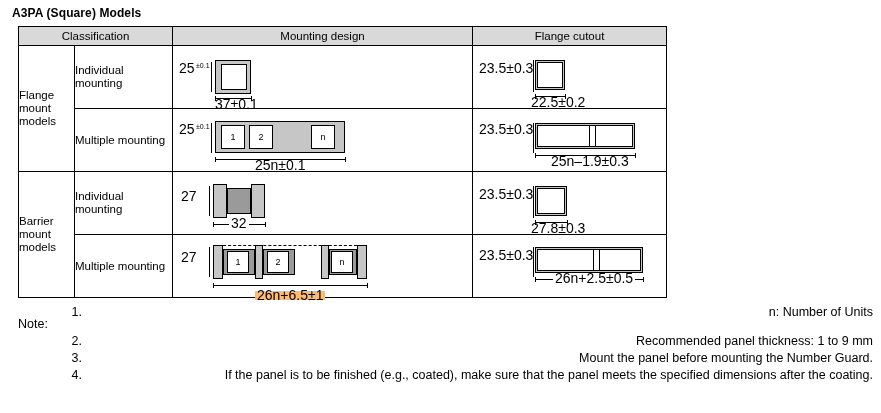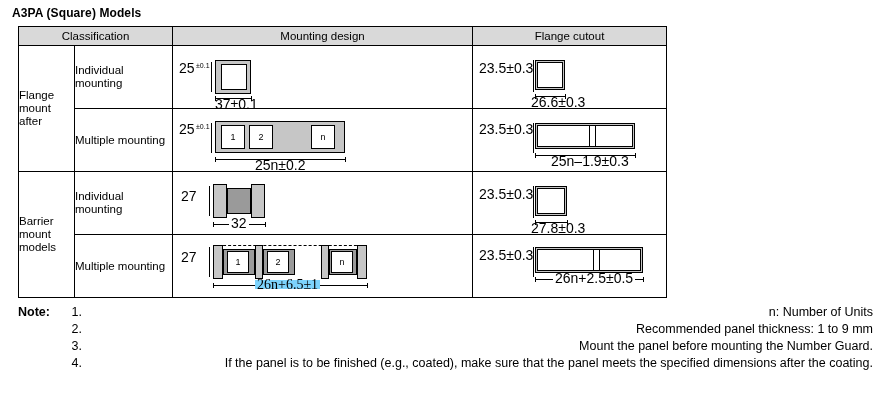--- a/index.html
+++ b/index.html
@@ -129,23 +129,24 @@
   .notes {
     margin: 6px 0 0 10px;
     font-size: 12.5px;
     line-height: 17px;
   }
   .note-row {
     display: flex;
     align-items: flex-start;
   }
   .note-label {
-    font-weight: bold;
+    font-weight: normal;
     width: 44px;
     flex: none;
+    margin-top: 12px;
   }
   .note-num {
     width: 20px;
     flex: none;
     text-align: right;
     padding-right: 5px;
   }
   .note-text { flex: 1; text-align: right; }
 </style>
 </head>
@@ -165,21 +166,21 @@
     <thead>
       <tr>
         <th colspan="2">Classification</th>
         <th>Mounting design</th>
         <th>Flange cutout</th>
       </tr>
     </thead>
     <tbody>
 
       <tr>
-        <td class="group-cell" rowspan="2">Flange mount after</td>
+        <td class="group-cell" rowspan="2">Flange mount models</td>
         <td class="type-cell">Individual mounting</td>
 
         <td class="draw-cell">
           <div class="draw-wrap">
 
             <span class="dim" style="left:6px; top:18px;">25</span>
             <span class="dim" style="left:23px; top:15px; font-size:7px;">±0.1</span>
 
             <div class="line-h" style="left:6px; top:16px; width:0px;"></div>
             <div class="line-v" style="left:38px; top:16px; height:30px;"></div>
@@ -196,21 +197,21 @@
 
         <td class="draw-cell">
           <div class="draw-wrap">
             <span class="dim" style="left:6px; top:18px;">23.5±0.3</span>
             <div class="line-v" style="left:60px; top:14px; height:32px;"></div>
             <div class="sq fill-grey" style="left:62px; top:14px; width:30px; height:30px;"></div>
             <div class="sq" style="left:64px; top:16px; width:26px; height:26px;"></div>
             <div class="line-h" style="left:62px; top:50px; width:30px;"></div>
             <div class="tick" style="left:62px; top:48px;"></div>
             <div class="tick" style="left:92px; top:48px;"></div>
-            <span class="dim" style="left:58px; top:52px;">26.6±0.3</span>
+            <span class="dim" style="left:58px; top:52px;">22.5±0.2</span>
           </div>
         </td>
       </tr>
 
       <tr>
         <td class="type-cell">Multiple mounting</td>
 
         <td class="draw-cell">
           <div class="draw-wrap">
             <span class="dim" style="left:6px; top:16px;">25</span>
@@ -220,21 +221,21 @@
             <div class="sq fill-grey" style="left:42px; top:12px; width:130px; height:32px;"></div>
             <div class="dashed-h" style="left:42px; top:12px; width:130px;"></div>
 
             <div class="unit-box" style="left:48px; top:16px; width:24px; height:24px;">1</div>
             <div class="unit-box" style="left:76px; top:16px; width:24px; height:24px;">2</div>
             <div class="unit-box" style="left:138px; top:16px; width:24px; height:24px;">n</div>
 
             <div class="line-h" style="left:42px; top:50px; width:130px;"></div>
             <div class="tick" style="left:42px; top:48px;"></div>
             <div class="tick" style="left:172px; top:48px;"></div>
-            <span class="dim" style="left:82px; top:52px;">25n±0.2</span>
+            <span class="dim" style="left:82px; top:52px;">25n±0.1</span>
           </div>
         </td>
 
         <td class="draw-cell">
           <div class="draw-wrap">
             <span class="dim" style="left:6px; top:16px;">23.5±0.3</span>
             <div class="line-v" style="left:60px; top:14px; height:30px;"></div>
             <div class="sq fill-grey" style="left:62px; top:14px; width:100px; height:26px;"></div>
             <div class="sq" style="left:64px; top:16px; width:96px; height:22px;"></div>
 
@@ -300,21 +301,21 @@
             <div class="sq fill-grey" style="left:184px; top:10px; width:10px; height:34px;"></div>
             <div class="dashed-h" style="left:40px; top:10px; width:154px;"></div>
 
             <div class="unit-box" style="left:54px; top:16px; width:22px; height:22px;">1</div>
             <div class="unit-box" style="left:94px; top:16px; width:22px; height:22px;">2</div>
             <div class="unit-box" style="left:158px; top:16px; width:22px; height:22px;">n</div>
 
             <div class="line-h" style="left:40px; top:50px; width:154px;"></div>
             <div class="tick" style="left:40px; top:48px;"></div>
             <div class="tick" style="left:194px; top:48px;"></div>
-            <span class="dim" style="left:82px; top:45px; background:#7dd3fc; padding:0 2px;font-family:Liberation Serif, serif;">26n+6.5±1</span>
+            <span class="dim" style="left:82px; top:56px; background:#fdba74; padding:0 2px;">26n+6.5±1</span>
           </div>
         </td>
 
         <td class="draw-cell">
           <div class="draw-wrap">
             <span class="dim" style="left:6px; top:16px;">23.5±0.3</span>
             <div class="line-v" style="left:60px; top:12px; height:30px;"></div>
             <div class="sq fill-grey" style="left:62px; top:12px; width:108px; height:26px;"></div>
             <div class="sq" style="left:64px; top:14px; width:104px; height:22px;"></div>
             <div class="line-v" style="left:120px; top:14px; height:22px;"></div>

